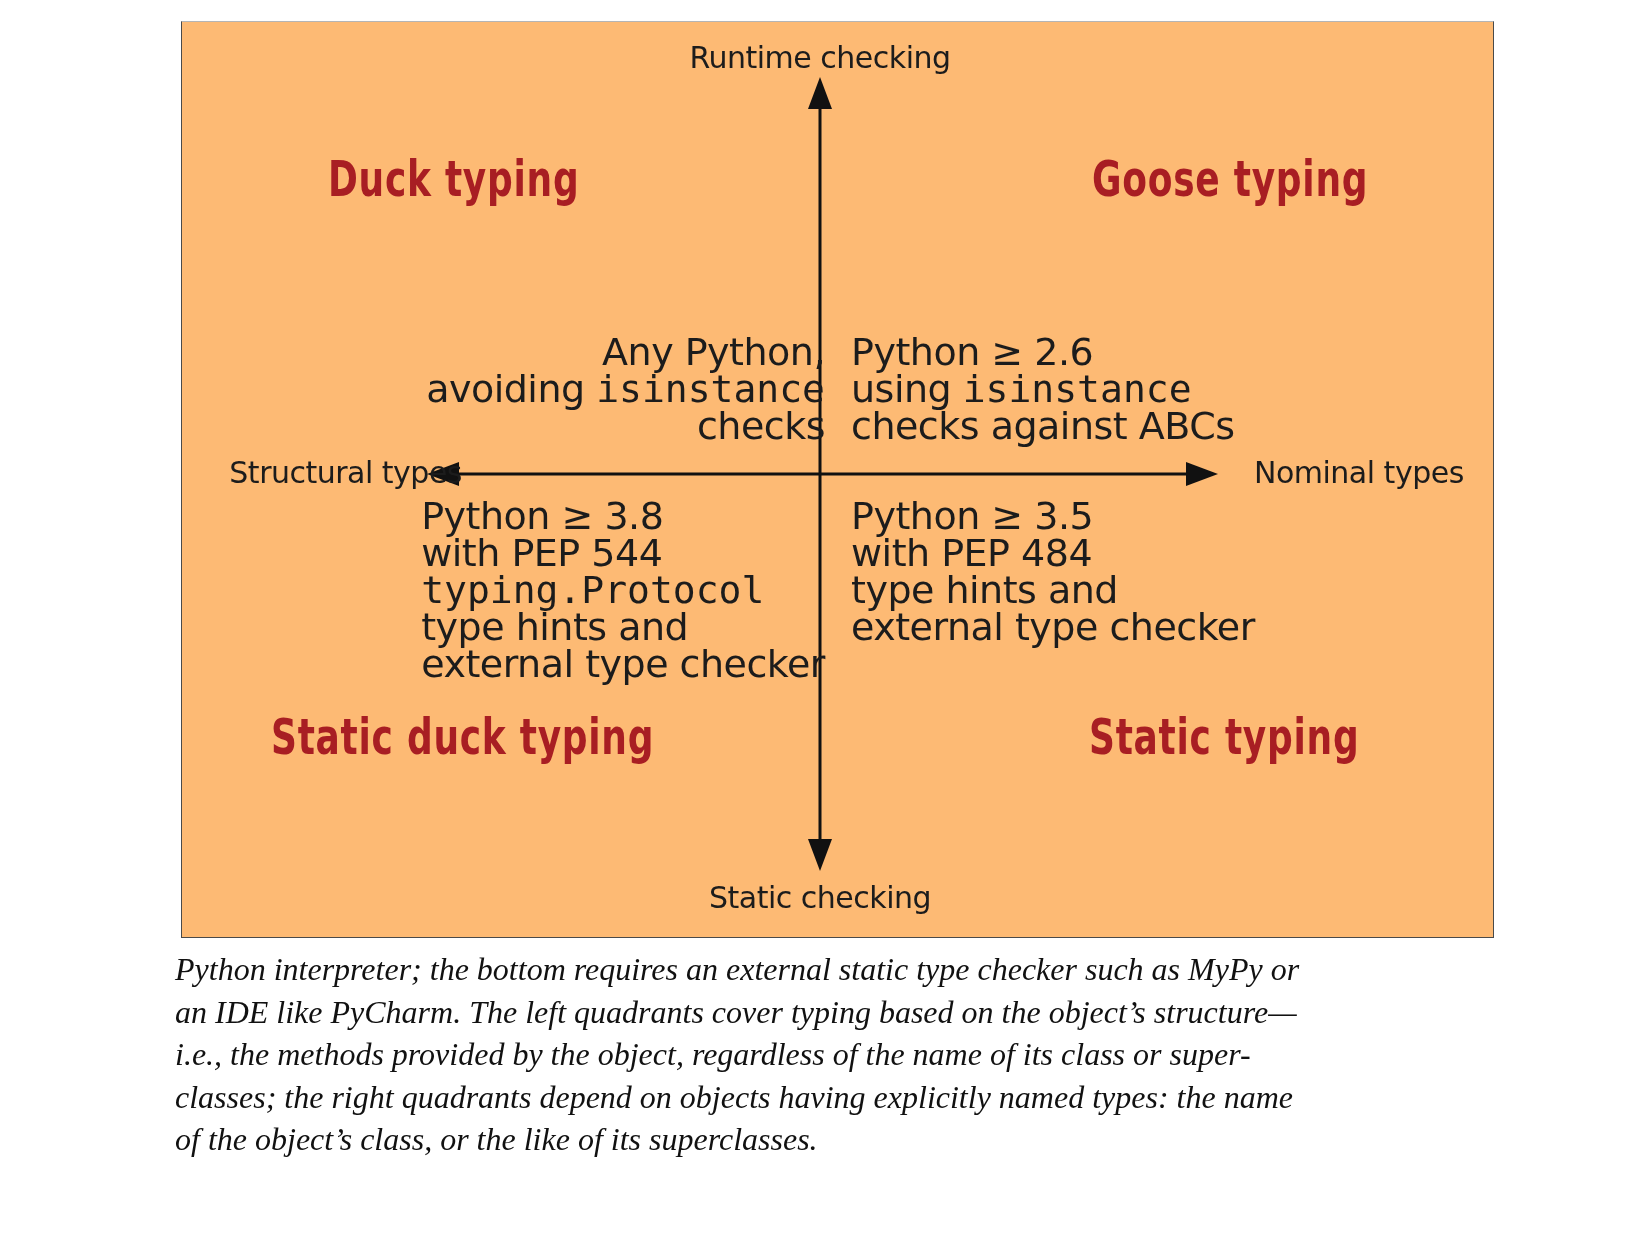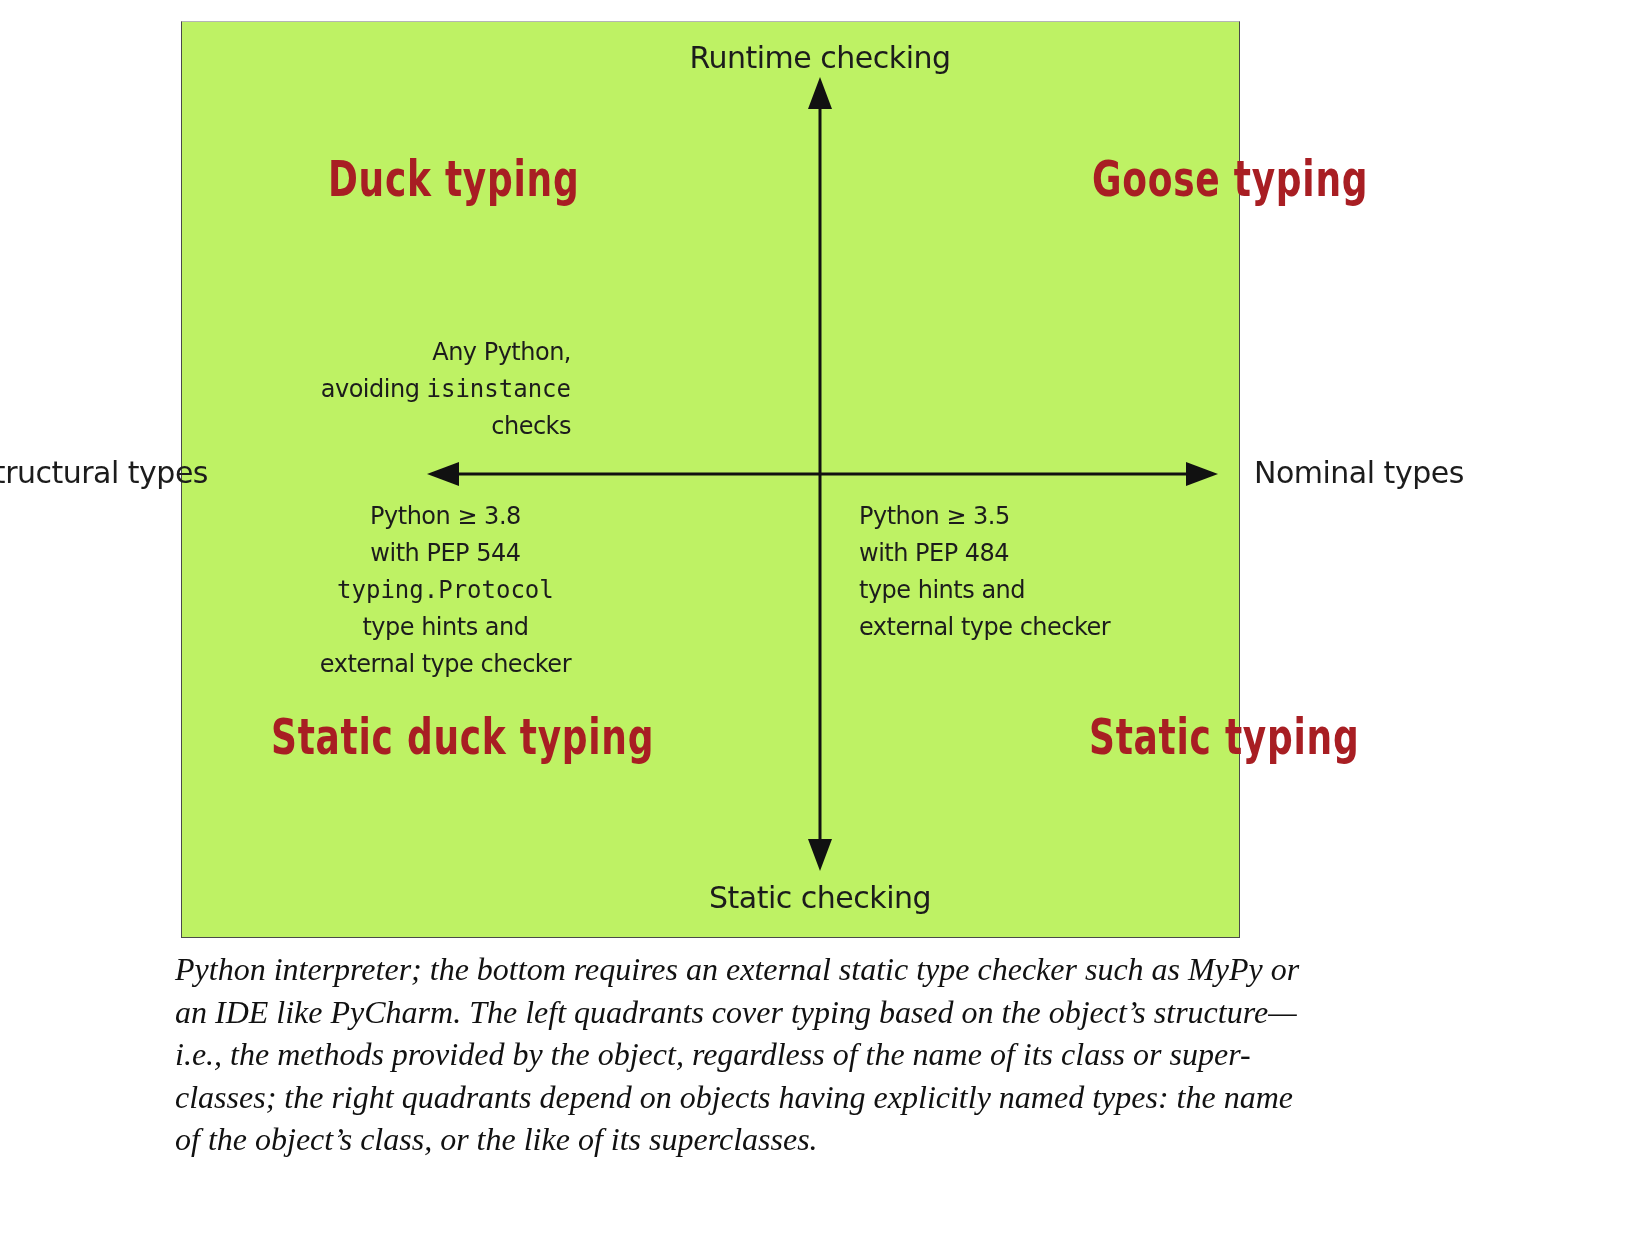--- a/index.html
+++ b/index.html
@@ -8,24 +8,24 @@
     width: 1648px;
     height: 1248px;
     background: #ffffff;
     font-family: "DejaVu Sans", sans-serif;
     color: #1c1c1c;
     overflow: hidden;
   }
   .figure-box {
     position: absolute;
     left: 181px; top: 21px;
-    width: 1059px; height: 917px;
+    width: 1313px; height: 917px;
     border: 1px solid #4a4a4a;
     border-top-color: #b5b5b5;
-    background: #bef264;
+    background: #fdba74;
     box-sizing: border-box;
   }
   .axes-svg { position: absolute; left: 0; top: 0; }
   .axis-label {
     position: absolute;
     font-size: 30px;
     letter-spacing: -0.5px;
     white-space: nowrap;
     color: #1c1c1c;
   }
@@ -42,30 +42,29 @@
     white-space: nowrap;
     transform: scaleX(0.72);
     transform-origin: left top;
   }
   .duck        { left: 146px; top: 128px; }
   .goose       { left: 910px; top: 128px; }
   .static-duck { left: 89px;  top: 686px; }
   .static      { left: 907px; top: 686px; }
   .qtext {
     position: absolute;
-    font-size: 24px;
+    font-size: 38px;
     line-height: 37px;
     letter-spacing: -0.5px;
     white-space: nowrap;
     color: #1c1c1c;
-    margin-left: 8px;
   }
   .q-ul { right: 668px; top: 312px; text-align: right; }
   .q-ur { left: 669px;  top: 312px; text-align: left; }
-  .q-ll { right: 668px; top: 476px; text-align: center; }
+  .q-ll { right: 668px; top: 476px; text-align: left; }
   .q-lr { left: 669px;  top: 476px; text-align: left; }
   .mono { font-family: "DejaVu Sans Mono", monospace; letter-spacing: 0; }
   .caption {
     position: absolute;
     left: 175px; top: 948px;
     width: 1340px;
     font-family: "Liberation Serif", serif;
     font-style: italic;
     font-size: 32px;
     line-height: 42.5px;
@@ -97,20 +96,25 @@
     <div class="red-label goose" style="color: rgb(168, 30, 35);">Goose typing</div>
     <div class="red-label static-duck" style="color: rgb(168, 30, 35);">Static duck typing</div>
     <div class="red-label static" style="color: rgb(168, 30, 35);">Static typing</div>
 
     <div class="qtext q-ul">
       <div>Any Python,</div>
       <div><span>avoiding </span><span class="mono">isinstance</span></div>
       <div>checks</div>
     </div>
 
+    <div class="qtext q-ur">
+      <div>Python ≥ 2.6</div>
+      <div><span>using </span><span class="mono">isinstance</span></div>
+      <div>checks against ABCs</div>
+    </div>
 
     <div class="qtext q-ll">
       <div>Python ≥ 3.8</div>
       <div>with PEP 544</div>
       <div class="mono">typing.Protocol</div>
       <div>type hints and</div>
       <div>external type checker</div>
     </div>
 
     <div class="qtext q-lr">

